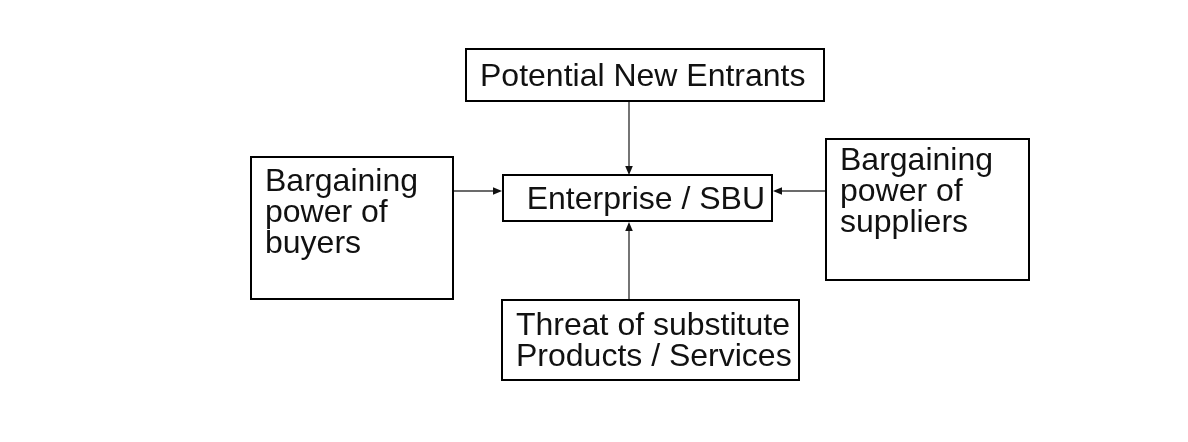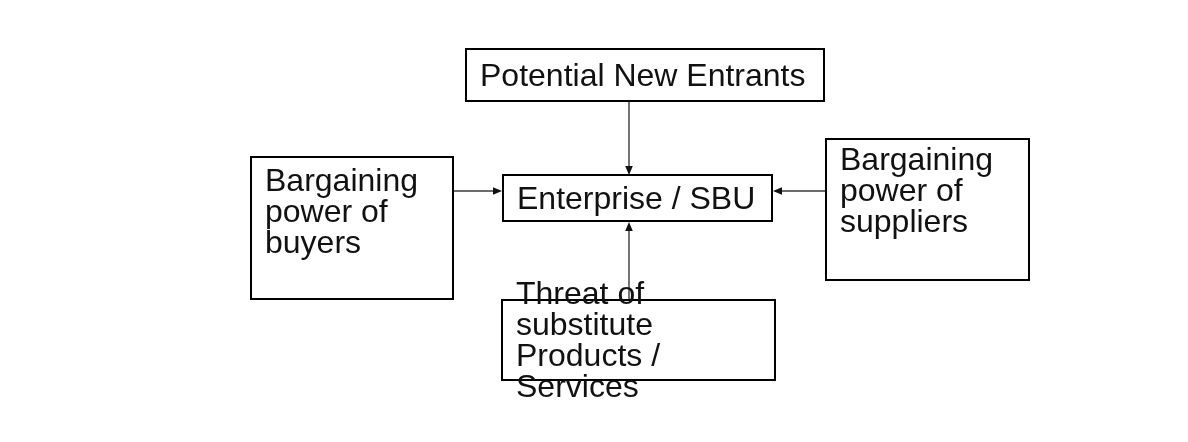--- a/index.html
+++ b/index.html
@@ -40,24 +40,24 @@
     align-items: center;
     padding-left: 13px;
     padding-right: 6px;
   }
   .v-top {
     align-items: flex-start;
     padding-left: 13px;
     padding-right: 6px;
   }
   .node-top      { left: 465px; top: 48px;  width: 360px; height: 54px; }
-  .node-center   { left: 502px; top: 174px; width: 271px; height: 48px; }
+  .node-center   { left: 502px; top: 174px; width: 271px; height: 48px; justify-content: flex-end; }
   .node-left     { left: 250px; top: 156px; width: 204px; height: 144px; padding-top: 7px; }
   .node-right    { left: 825px; top: 138px; width: 205px; height: 143px; padding-top: 4px; }
-  .node-bottom   { left: 501px; top: 299px; width: 275px; height: 82px; }
+  .node-bottom   { left: 501px; top: 299px; width: 299px; height: 82px; }
   .conn-line { stroke: #3a3a3a; stroke-width: 1.4; }
   .conn-head { fill: #111111; stroke: none; }
 </style>
 </head>
 <body>
 
 <div class="canvas">
 
   <svg class="connectors" viewBox="0 0 1188 442" xmlns="http://www.w3.org/2000/svg">
 

